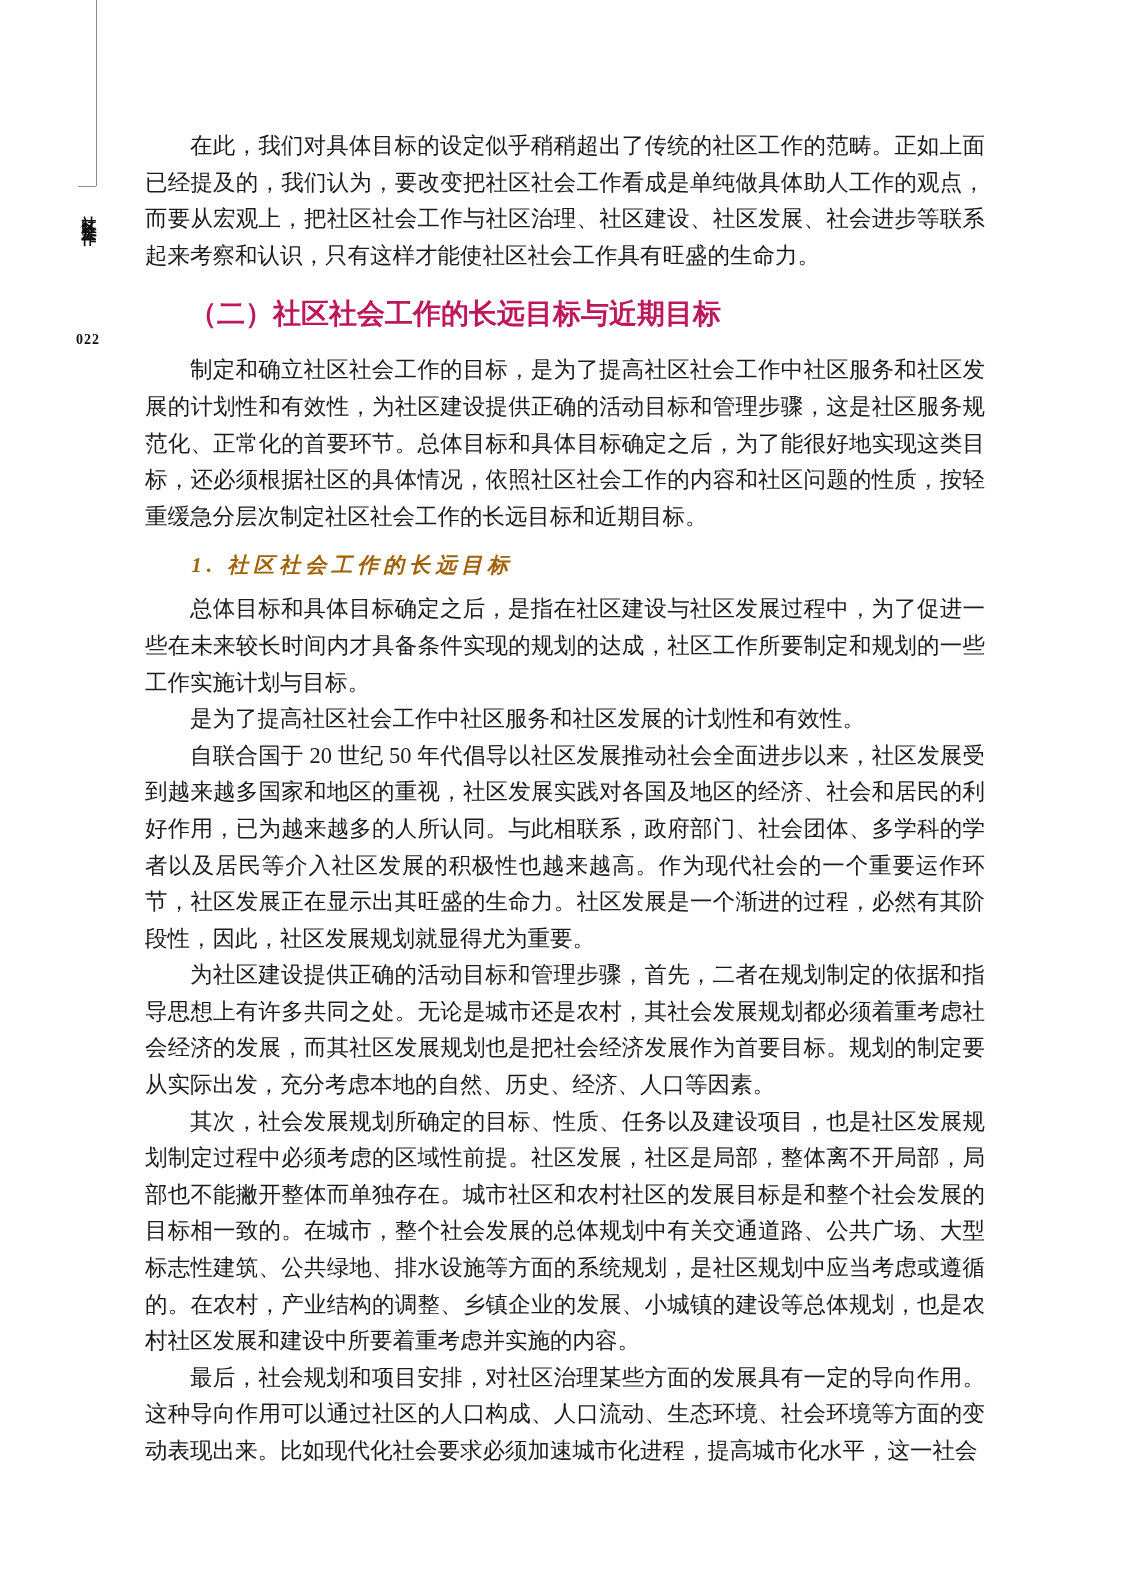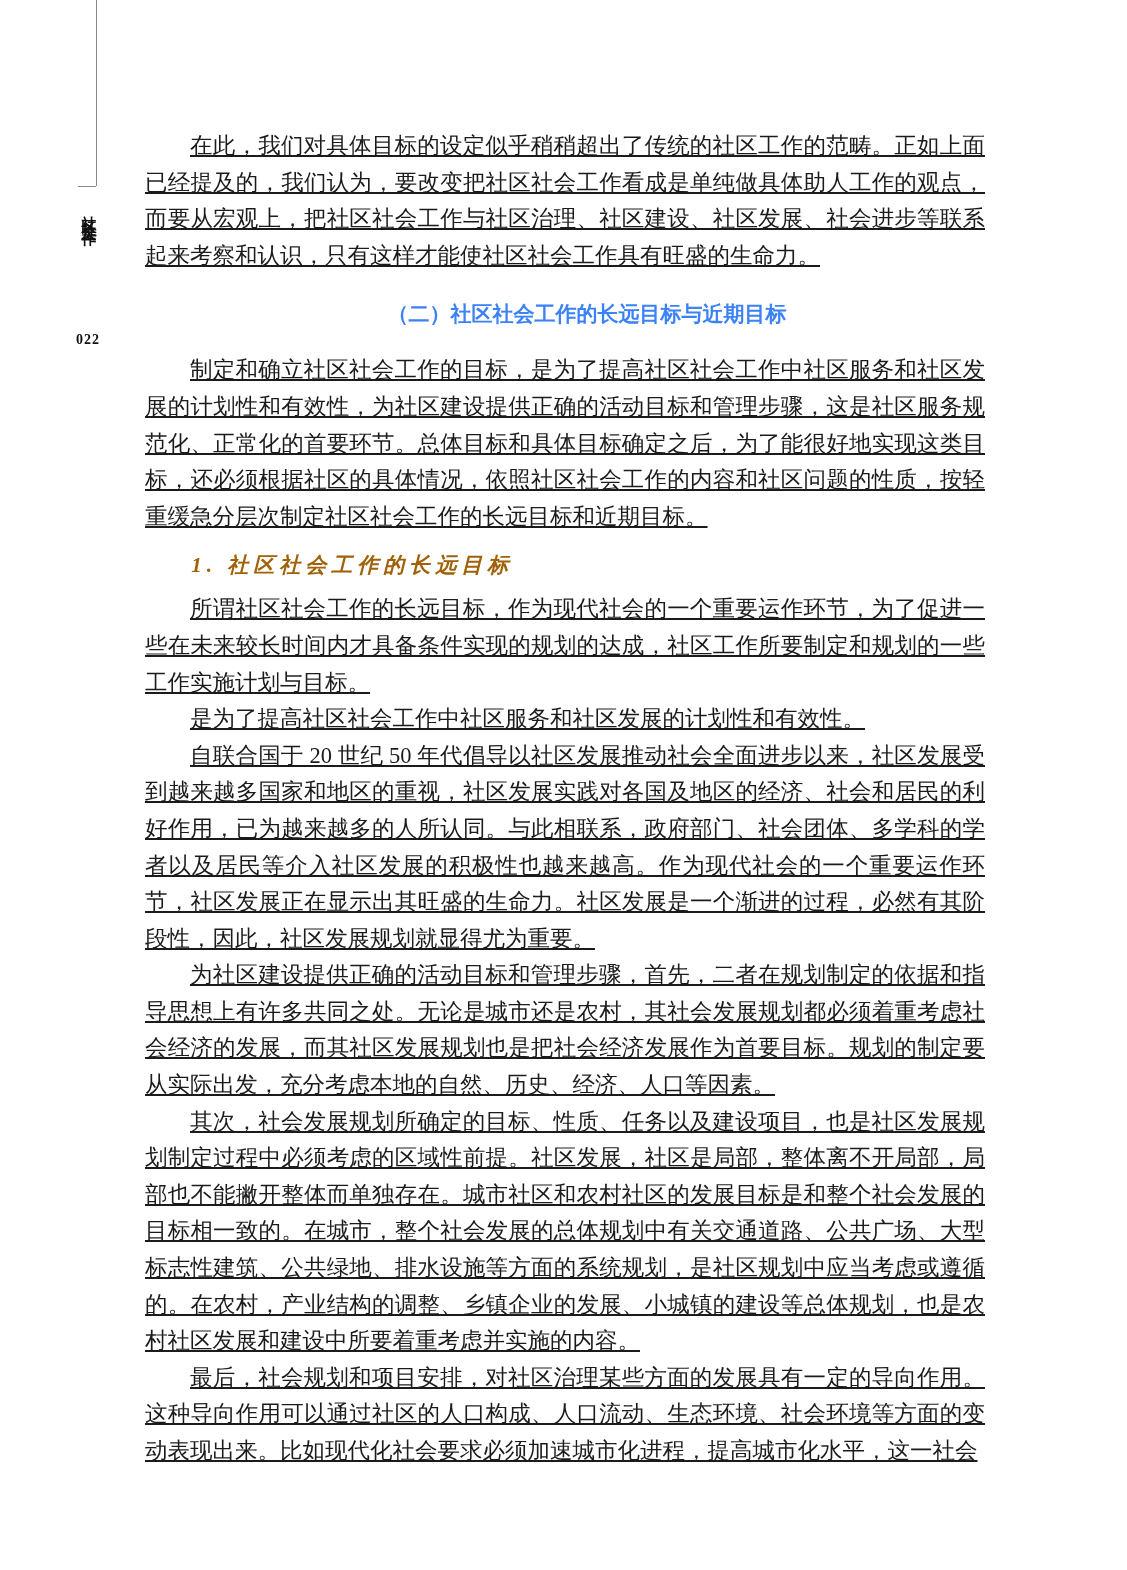--- a/index.html
+++ b/index.html
@@ -61,29 +61,27 @@
     width: 840px;
   }
   .body-para {
     margin: 0;
     font-size: 22.5px;
     line-height: 36.6px;
     text-align: justify;
     text-justify: inter-ideograph;
     text-indent: 2em;
     word-break: break-all;
-    text-decoration: underline;
   }
   .section-heading {
     margin: 25px 0 23px 44px;
-    font-size: 21px;
+    font-size: 28px;
     font-weight: bold;
     line-height: 30px;
-    color: #3b82f6;
-    text-align: center;
+    color: #be185d;
   }
   .sub-heading {
     margin: 15px 0 11px 0;
     font-size: 21px;
     font-weight: bold;
     font-style: italic; 
     letter-spacing: 5px;
     text-indent: 2.2em;
     line-height: 30px;
     color: #a16207;
@@ -102,21 +100,21 @@
   <div class="text-block">
 
     <p class="body-para">在此，我们对具体目标的设定似乎稍稍超出了传统的社区工作的范畴。正如上面已经提及的，我们认为，要改变把社区社会工作看成是单纯做具体助人工作的观点，而要从宏观上，把社区社会工作与社区治理、社区建设、社区发展、社会进步等联系起来考察和认识，只有这样才能使社区社会工作具有旺盛的生命力。</p>
 
     <h2 class="section-heading">（二）社区社会工作的长远目标与近期目标</h2>
 
     <p class="body-para">制定和确立社区社会工作的目标，是为了提高社区社会工作中社区服务和社区发展的计划性和有效性，为社区建设提供正确的活动目标和管理步骤，这是社区服务规范化、正常化的首要环节。总体目标和具体目标确定之后，为了能很好地实现这类目标，还必须根据社区的具体情况，依照社区社会工作的内容和社区问题的性质，按轻重缓急分层次制定社区社会工作的长远目标和近期目标。</p>
 
     <h3 class="sub-heading">1. 社区社会工作的长远目标</h3>
 
-    <p class="body-para">所谓社区社会工作的长远目标，作为现代社会的一个重要运作环节，为了促进一些在未来较长时间内才具备条件实现的规划的达成，社区工作所要制定和规划的一些工作实施计划与目标。</p>
+    <p class="body-para">总体目标和具体目标确定之后，是指在社区建设与社区发展过程中，为了促进一些在未来较长时间内才具备条件实现的规划的达成，社区工作所要制定和规划的一些工作实施计划与目标。</p>
 
     <p class="body-para">是为了提高社区社会工作中社区服务和社区发展的计划性和有效性。</p>
 
     <p class="body-para">自联合国于 20 世纪 50 年代倡导以社区发展推动社会全面进步以来，社区发展受到越来越多国家和地区的重视，社区发展实践对各国及地区的经济、社会和居民的利好作用，已为越来越多的人所认同。与此相联系，政府部门、社会团体、多学科的学者以及居民等介入社区发展的积极性也越来越高。作为现代社会的一个重要运作环节，社区发展正在显示出其旺盛的生命力。社区发展是一个渐进的过程，必然有其阶段性，因此，社区发展规划就显得尤为重要。</p>
 
 
     <p class="body-para">为社区建设提供正确的活动目标和管理步骤，首先，二者在规划制定的依据和指导思想上有许多共同之处。无论是城市还是农村，其社会发展规划都必须着重考虑社会经济的发展，而其社区发展规划也是把社会经济发展作为首要目标。规划的制定要从实际出发，充分考虑本地的自然、历史、经济、人口等因素。</p>
 
     <p class="body-para">其次，社会发展规划所确定的目标、性质、任务以及建设项目，也是社区发展规划制定过程中必须考虑的区域性前提。社区发展，社区是局部，整体离不开局部，局部也不能撇开整体而单独存在。城市社区和农村社区的发展目标是和整个社会发展的目标相一致的。在城市，整个社会发展的总体规划中有关交通道路、公共广场、大型标志性建筑、公共绿地、排水设施等方面的系统规划，是社区规划中应当考虑或遵循的。在农村，产业结构的调整、乡镇企业的发展、小城镇的建设等总体规划，也是农村社区发展和建设中所要着重考虑并实施的内容。</p>
 

